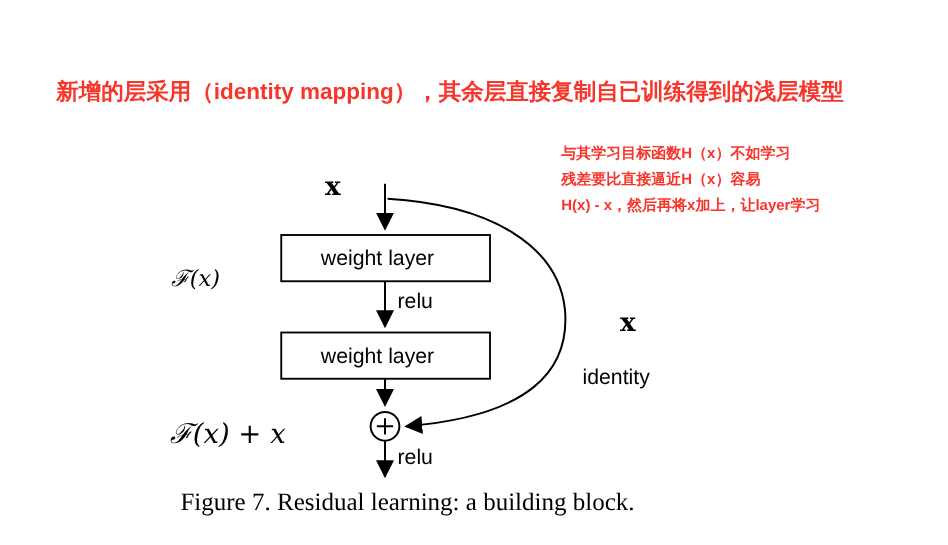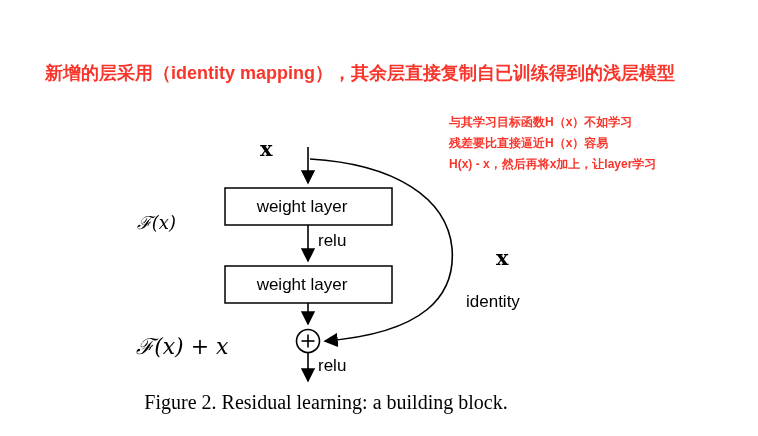--- a/index.html
+++ b/index.html
@@ -104,15 +104,15 @@
   <div class="box-label box2">weight layer</div>
 
   <div class="lbl mathbf x-right">x</div>
 
   <div class="lbl identity">identity</div>
 
   <div class="lbl math sum">ℱ(x) + x</div>
 
   <div class="lbl relu2">relu</div>
 
-  <div class="caption">Figure 2. Residual learning: a building block.</div>
+  <div class="caption">Figure 7. Residual learning: a building block.</div>
 
 </div>
 
 </body></html>

